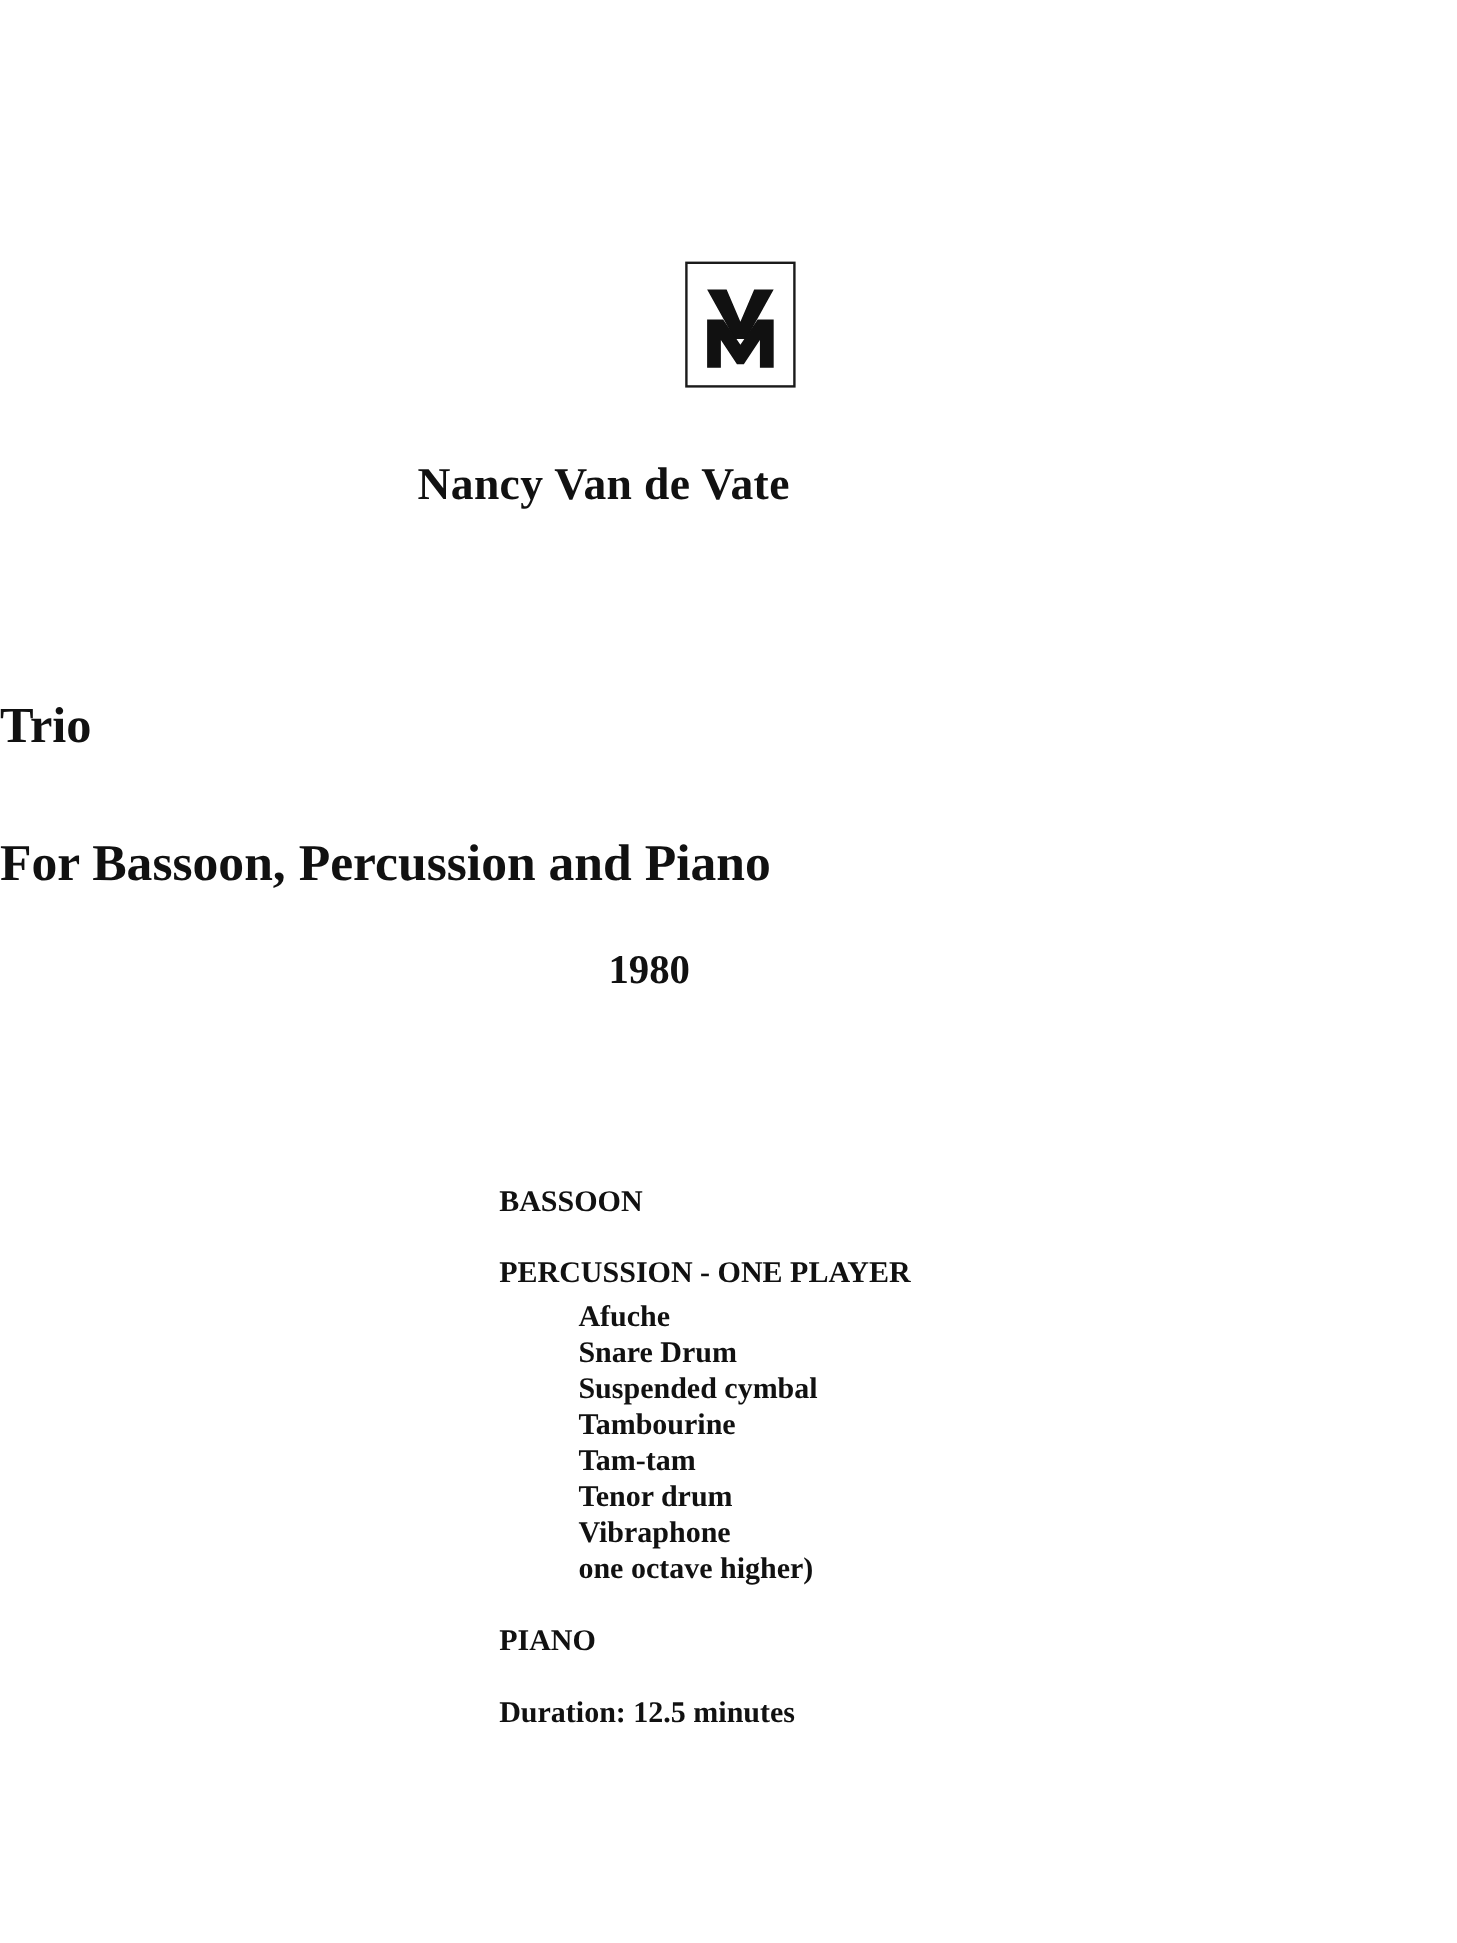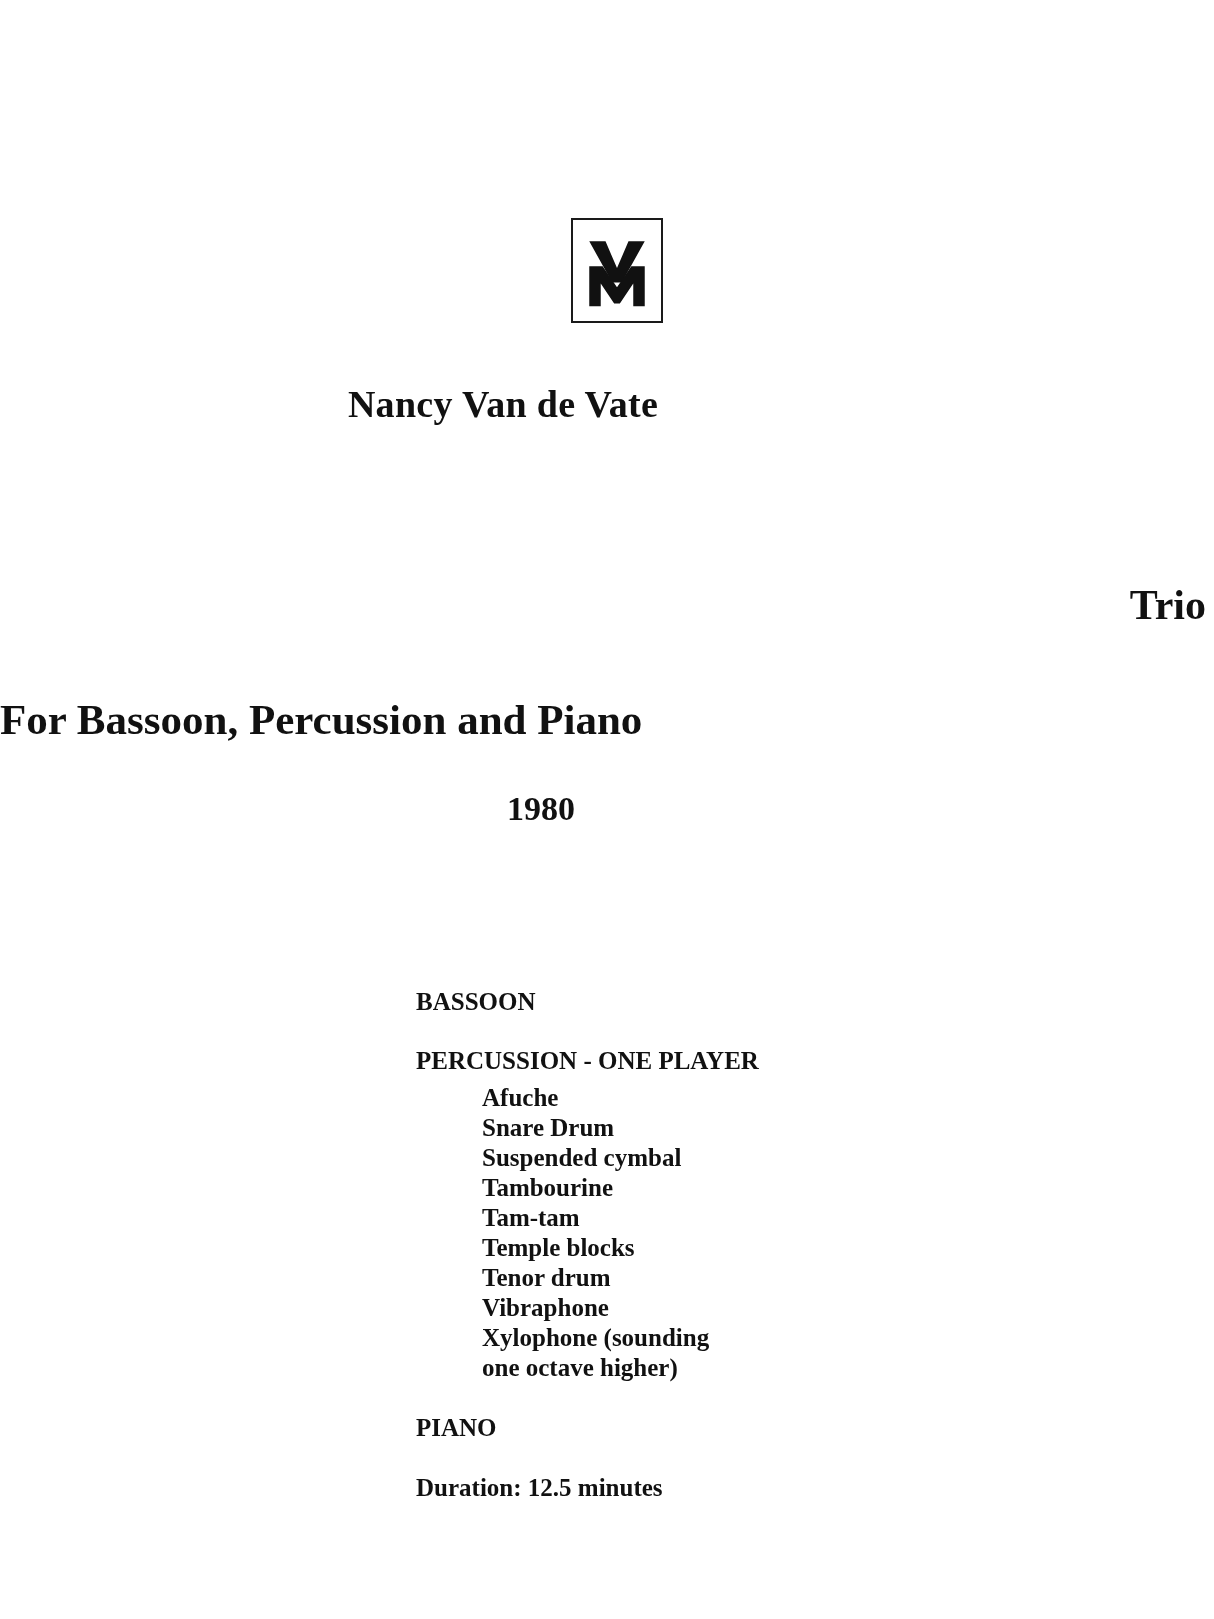--- a/index.html
+++ b/index.html
@@ -33,21 +33,21 @@
       text-align: center;
       font-weight: bold;
       font-size: 38px;
       letter-spacing: 0.3px;
     }
     .title {
       position: absolute;
       left: 0;
       width: 1206px;
       top: 581px;
-      text-align: right;
+      text-align: left;
       font-weight: bold;
       font-size: 42px;
     }
     .subtitle {
       position: absolute;
       left: 0;
       width: 1214px;
       top: 695px;
       text-align: left;
       font-weight: bold;
@@ -106,21 +106,19 @@
 
 <div class="instrumentation">
   <span class="section-head">BASSOON</span>
   <span class="section-head gap-1">PERCUSSION - ONE PLAYER</span>
   <ul class="perc-list">
     <li>Afuche</li>
     <li>Snare Drum</li>
     <li>Suspended cymbal</li>
     <li>Tambourine</li>
     <li>Tam-tam</li>
-    <li>Temple blocks</li>
     <li>Tenor drum</li>
     <li>Vibraphone</li>
-    <li>Xylophone (sounding</li>
     <li>one octave higher)</li>
   </ul>
   <span class="section-head gap-2">PIANO</span>
   <span class="section-head gap-2">Duration: 12.5 minutes</span>
 </div>
 
 </body></html>

